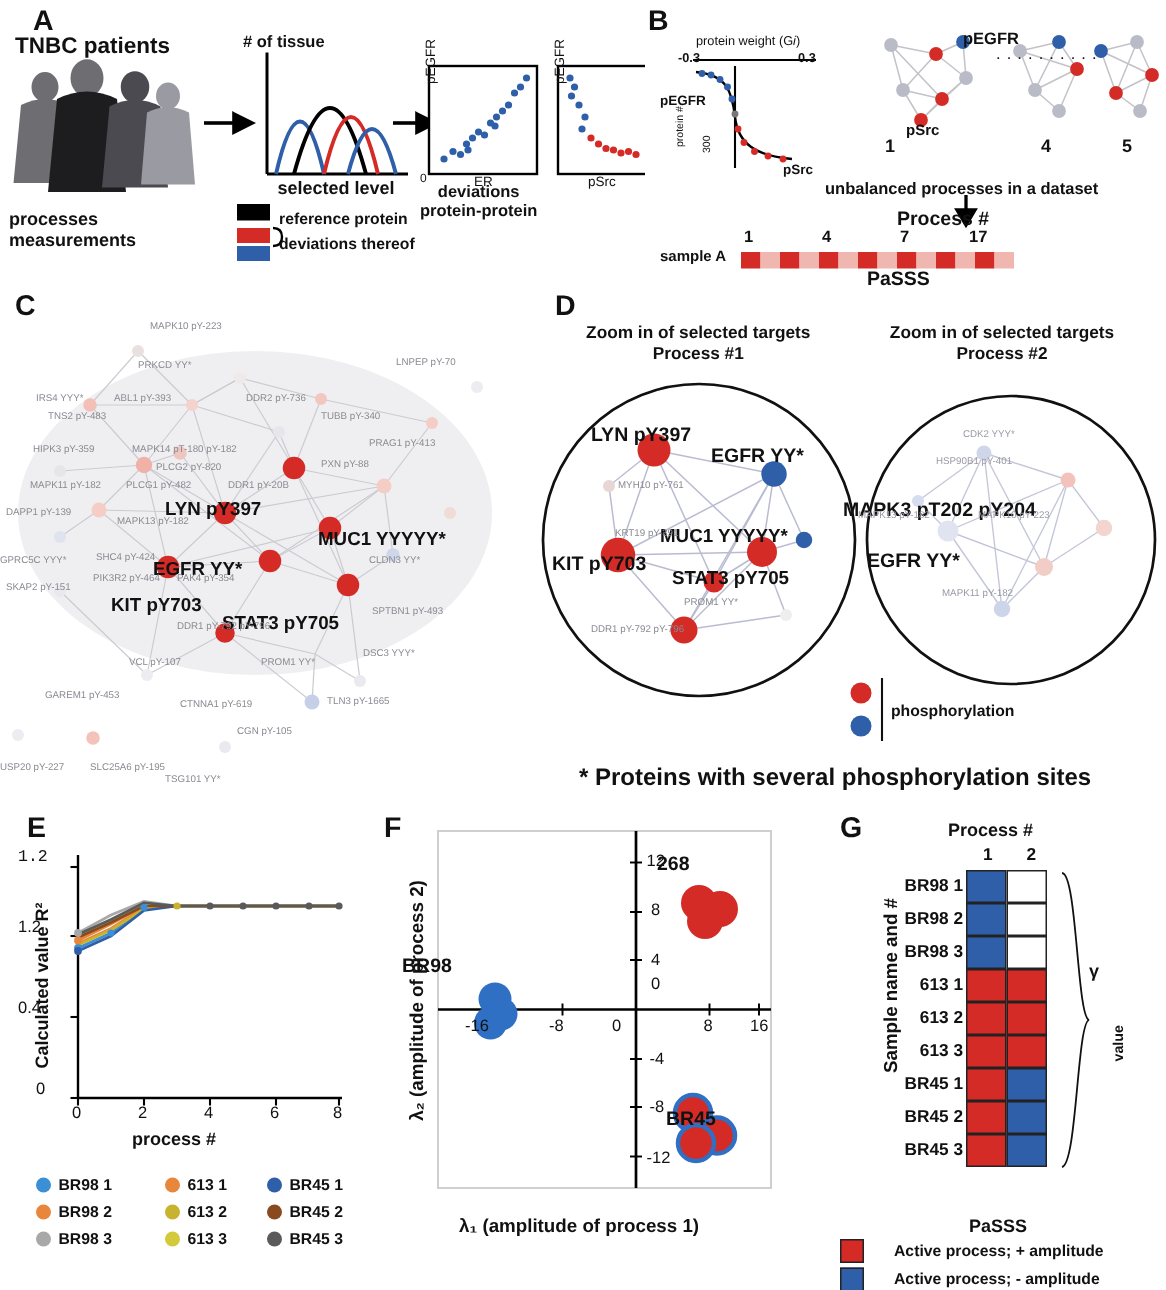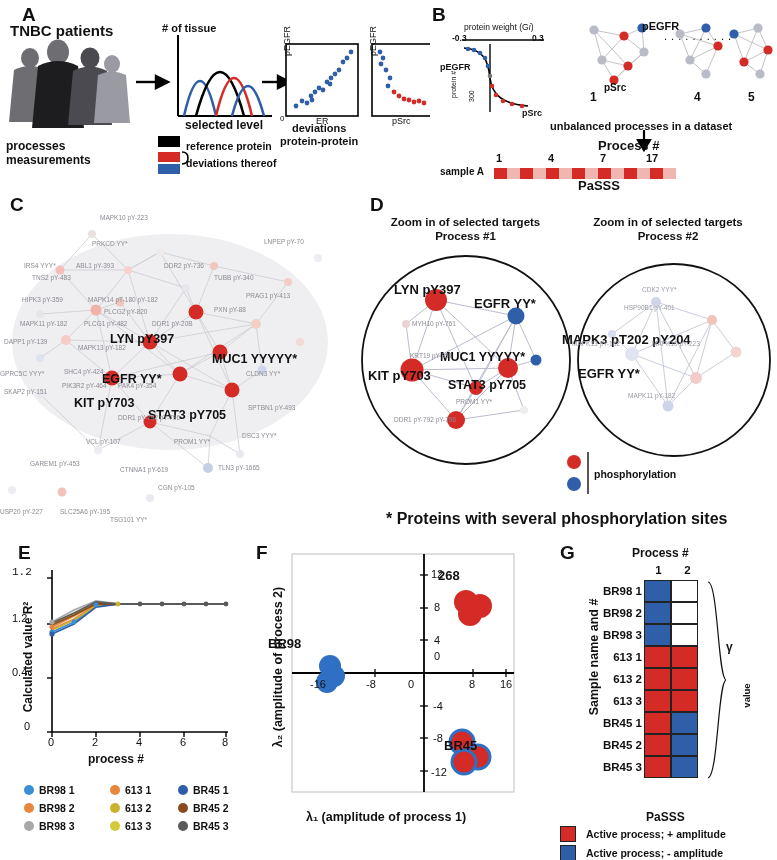--- a/index.html
+++ b/index.html
@@ -97,21 +97,21 @@
   }
   #panelG .passs2 { left:88px; top:270px; font-size:12px; font-weight:bold; }
   #panelG .gvalue {
     position:absolute; left:158px; top:150px; width:60px;
     transform:rotate(-90deg); text-align:center;
     font-size:9.5px; font-weight:bold;
   }
   .g-rowlabel { font-size:11.5px; font-weight:bold; text-align:right; }
   .g-cell { width:27px; height:22px; border:1px solid #222; box-sizing:border-box; }
   .glegend { position:absolute; left:2px; top:286px; font-size:10.5px; font-weight:bold; }
-  .glegend .row { display:flex; align-items:center; gap:10px; margin-bottom:3px; }
+  .glegend .row { display:flex; align-items:center; gap:20px; margin-bottom:3px; }
   .glegend .sw { width:14px; height:14px; border:1px solid #222; }
 </style>
 </head>
 <body>
 
 <div class="fig" id="panelA">
   <div class="lbl panel-letter A-letter">A</div>
   <div class="lbl tnbc">TNBC patients</div>
 
   <svg width="430" height="195" style="position:absolute;left:0;top:0">

